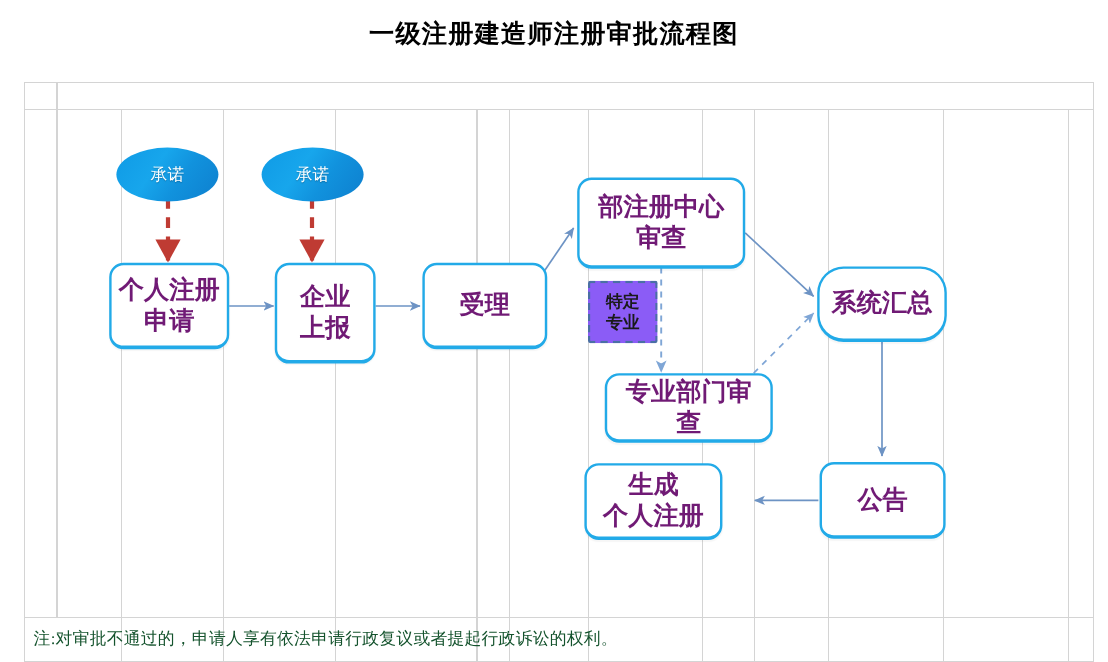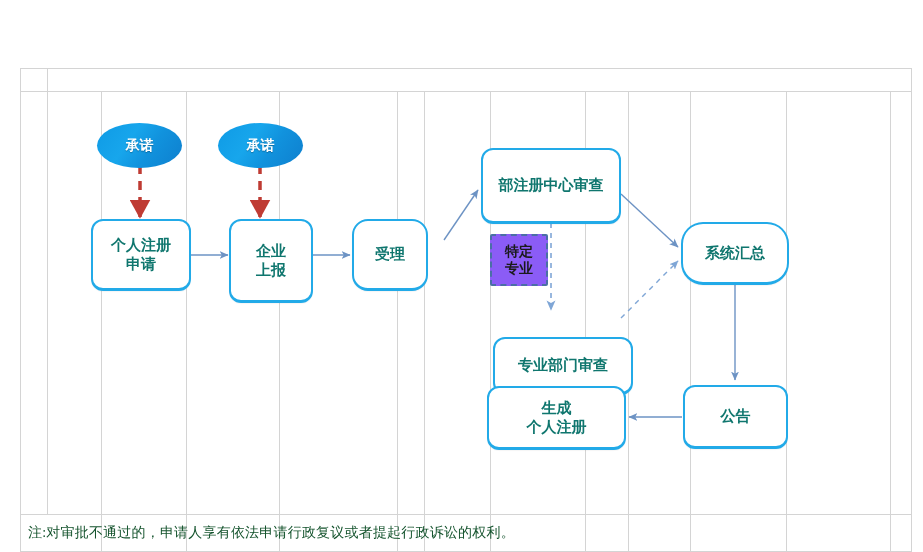--- a/index.html
+++ b/index.html
@@ -61,34 +61,34 @@
     display: flex;
     align-items: center;
     justify-content: center;
     text-align: center;
     line-height: 1.22;
   }
   .box {
     background: #ffffff;
     border: 2px solid #22aae8;
     border-radius: 12px;
-    color: #0f766e;
+    color: #701a75;
     font-weight: bold;
-    font-size: 15px;
+    font-size: 21px;
     font-family: "Liberation Sans", "DejaVu Sans", sans-serif;
     box-shadow: 0 1px 1px rgba(0,0,0,0.04);
   }
   .box-shadowline {
     border-bottom-width: 3px;
   }
   .ellipse {
     border-radius: 50%;
     background: linear-gradient(125deg, #0f9ae5 0%, #17a6ec 38%, #1192dd 62%, #0e7fce 100%);
     color: #ffffff;
-    font-weight: bold;
+    font-weight: normal;
     font-size: 14px;
     font-family: "Liberation Sans", "DejaVu Sans", sans-serif;
     text-shadow: 0 1px 1px rgba(0,0,0,0.25);
   }
   .dashbox {
     background: #8b5cf6;
     border: 2px dashed #4a6fa5;
     border-radius: 2px;
     color: #1a1a1a;
     font-weight: bold;
@@ -179,20 +179,21 @@
 
     <line x1="621" y1="194" x2="678" y2="247" stroke="#6d93c4" stroke-width="1.4" marker-end="url(#arrow-blue)"></line>
 
     <line x1="621" y1="318" x2="678" y2="261" stroke="#7fa6d6" stroke-width="1.4" stroke-dasharray="5,5" marker-end="url(#arrow-blue-light)"></line>
 
     <line x1="735" y1="285" x2="735" y2="380" stroke="#6d93c4" stroke-width="1.4" marker-end="url(#arrow-blue)"></line>
 
     <line x1="682" y1="417" x2="629" y2="417" stroke="#6d93c4" stroke-width="1.4" marker-end="url(#arrow-blue)"></line>
   </svg>
 
+  <div id="title">一级注册建造师注册审批流程图</div>
 
   <div class="node ellipse" style="left:97px; top:123px; width:85px; height:45px;">
     <span>承诺</span>
   </div>
 
   <div class="node ellipse" style="left:218px; top:123px; width:85px; height:45px;">
     <span>承诺</span>
   </div>
 
   <div class="node box box-shadowline" style="left:91px; top:219px; width:100px; height:72px;">
@@ -202,48 +203,48 @@
     </div>
   </div>
 
   <div class="node box box-shadowline" style="left:229px; top:219px; width:84px; height:84px;">
     <div>
       <div>企业</div>
       <div>上报</div>
     </div>
   </div>
 
-  <div class="node box box-shadowline" style="left:352px; top:219px; width:76px; height:72px;border-radius:16px;">
+  <div class="node box box-shadowline" style="left:352px; top:219px; width:104px; height:72px;">
     <span>受理</span>
   </div>
 
   <div class="node box box-shadowline" style="left:481px; top:148px; width:140px; height:76px; padding:0 8px;">
     <span>部注册中心审查</span>
   </div>
 
   <div class="node dashbox" style="left:490px; top:234px; width:58px; height:52px;">
     <div>
       <div>特定</div>
       <div>专业</div>
     </div>
   </div>
 
-  <div class="node box box-shadowline" style="left:493px; top:311px; width:140px; height:58px; padding:0 8px;margin-top:26px;">
+  <div class="node box box-shadowline" style="left:504px; top:311px; width:140px; height:58px; padding:0 8px;">
     <span>专业部门审查</span>
   </div>
 
   <div class="node box box-shadowline" style="left:681px; top:222px; width:108px; height:63px;border-radius:22px;">
     <span>系统汇总</span>
   </div>
 
   <div class="node box box-shadowline" style="left:683px; top:385px; width:105px; height:64px;">
     <span>公告</span>
   </div>
 
-  <div class="node box box-shadowline" style="left:487px; top:386px; width:139px; height:64px;">
+  <div class="node box box-shadowline" style="left:487px; top:386px; width:115px; height:64px;">
     <div>
       <div>生成</div>
       <div>个人注册</div>
     </div>
   </div>
 
   <div id="note">注:对审批不通过的，申请人享有依法申请行政复议或者提起行政诉讼的权利。</div>
 
 </div>
 

